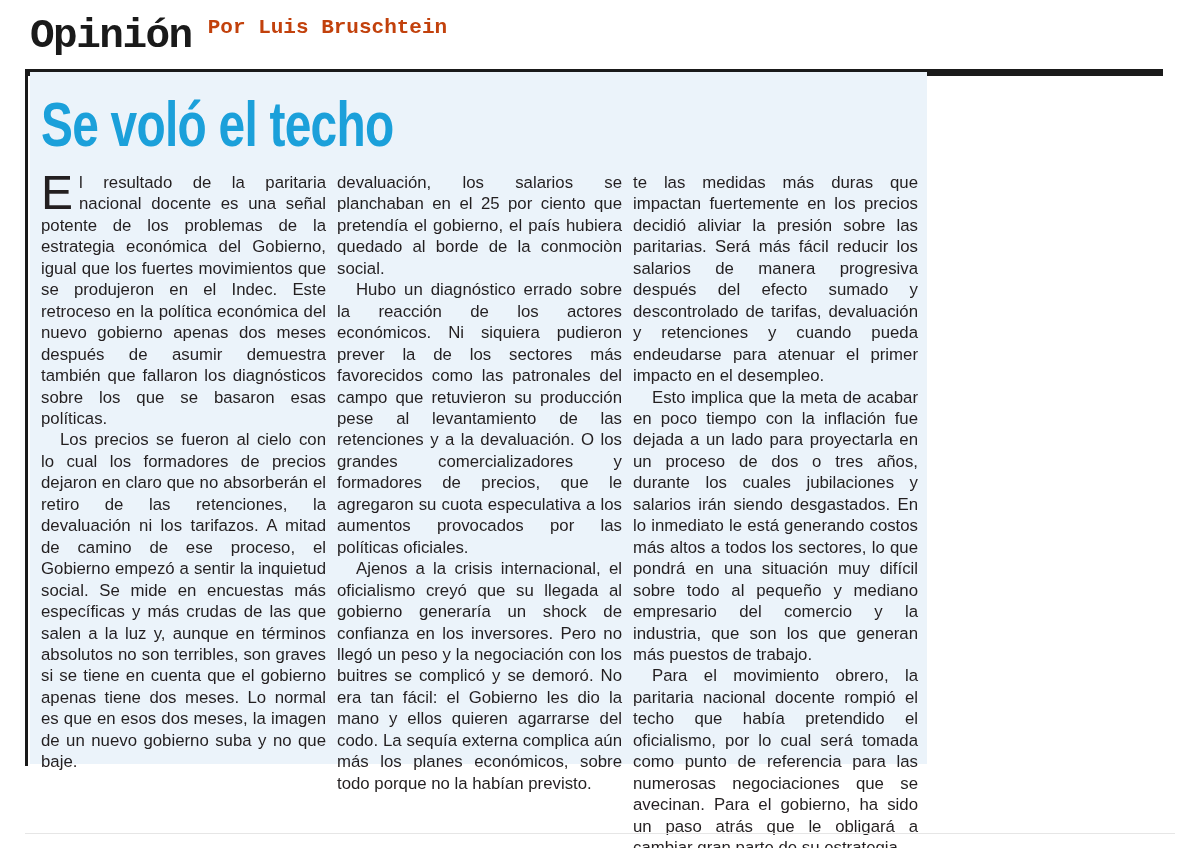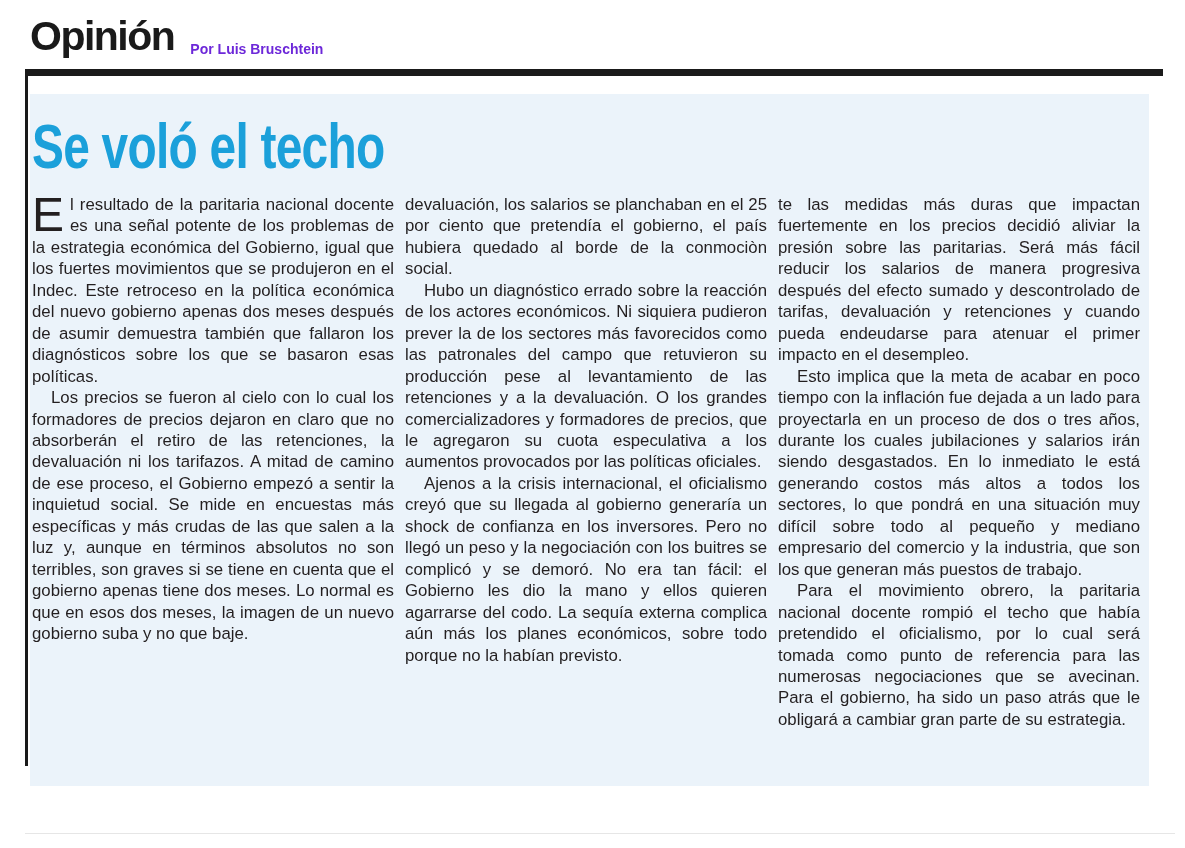--- a/index.html
+++ b/index.html
@@ -2,37 +2,37 @@
 <html lang="es"><head>
 <meta charset="utf-8">
 <style>
   html,body{margin:0;padding:0;background:#ffffff;}
   body{
     width:1185px;height:848px;position:relative;overflow:hidden;
     font-family:"Liberation Sans","DejaVu Sans",sans-serif;
     color:#231f20;
   }
   
-  .header{position:absolute;left:30px;top:16px;display:flex;align-items:flex-end;}
+  .header{position:absolute;left:30px;top:16px;display:flex;align-items:flex-start;font-family:Liberation Mono, monospace;}
   .section-title{
     font-size:41px;font-weight:bold;letter-spacing:-1.5px;color:#1a1a1a;line-height:1;
   }
   .byline{
-    font-size:14px;font-weight:bold;color:#6d28d9;margin-left:16px;letter-spacing:0px;
+    font-size:21px;font-weight:bold;color:#c2410c;margin-left:16px;letter-spacing:0px;
   }
   .header-rule{
     position:absolute;left:25px;top:69px;width:1138px;height:7px;background:#1a1a1a;
   }
   .left-rule{
     position:absolute;left:25px;top:76px;width:3px;height:690px;background:#1a1a1a;
   }
   
   .panel{
-    position:absolute;left:30px;top:94px;width:1119px;height:692px;
-    background:#ebf3fa;box-sizing:border-box;padding:0 9px 0 2px;
+    position:absolute;left:30px;top:72px;width:897px;height:692px;
+    background:#ebf3fa;box-sizing:border-box;padding:0 9px 0 11px;
   }
   .article-title{
     margin:17px 0 13px 0;height:70px;white-space:nowrap;
   }
   .article-title span{
     display:inline-block;transform:scaleX(0.76);transform-origin:0 50%;
     font-size:63px;line-height:70px;font-weight:bold;letter-spacing:-1px;
     color:#1ba0da;
   }
   

